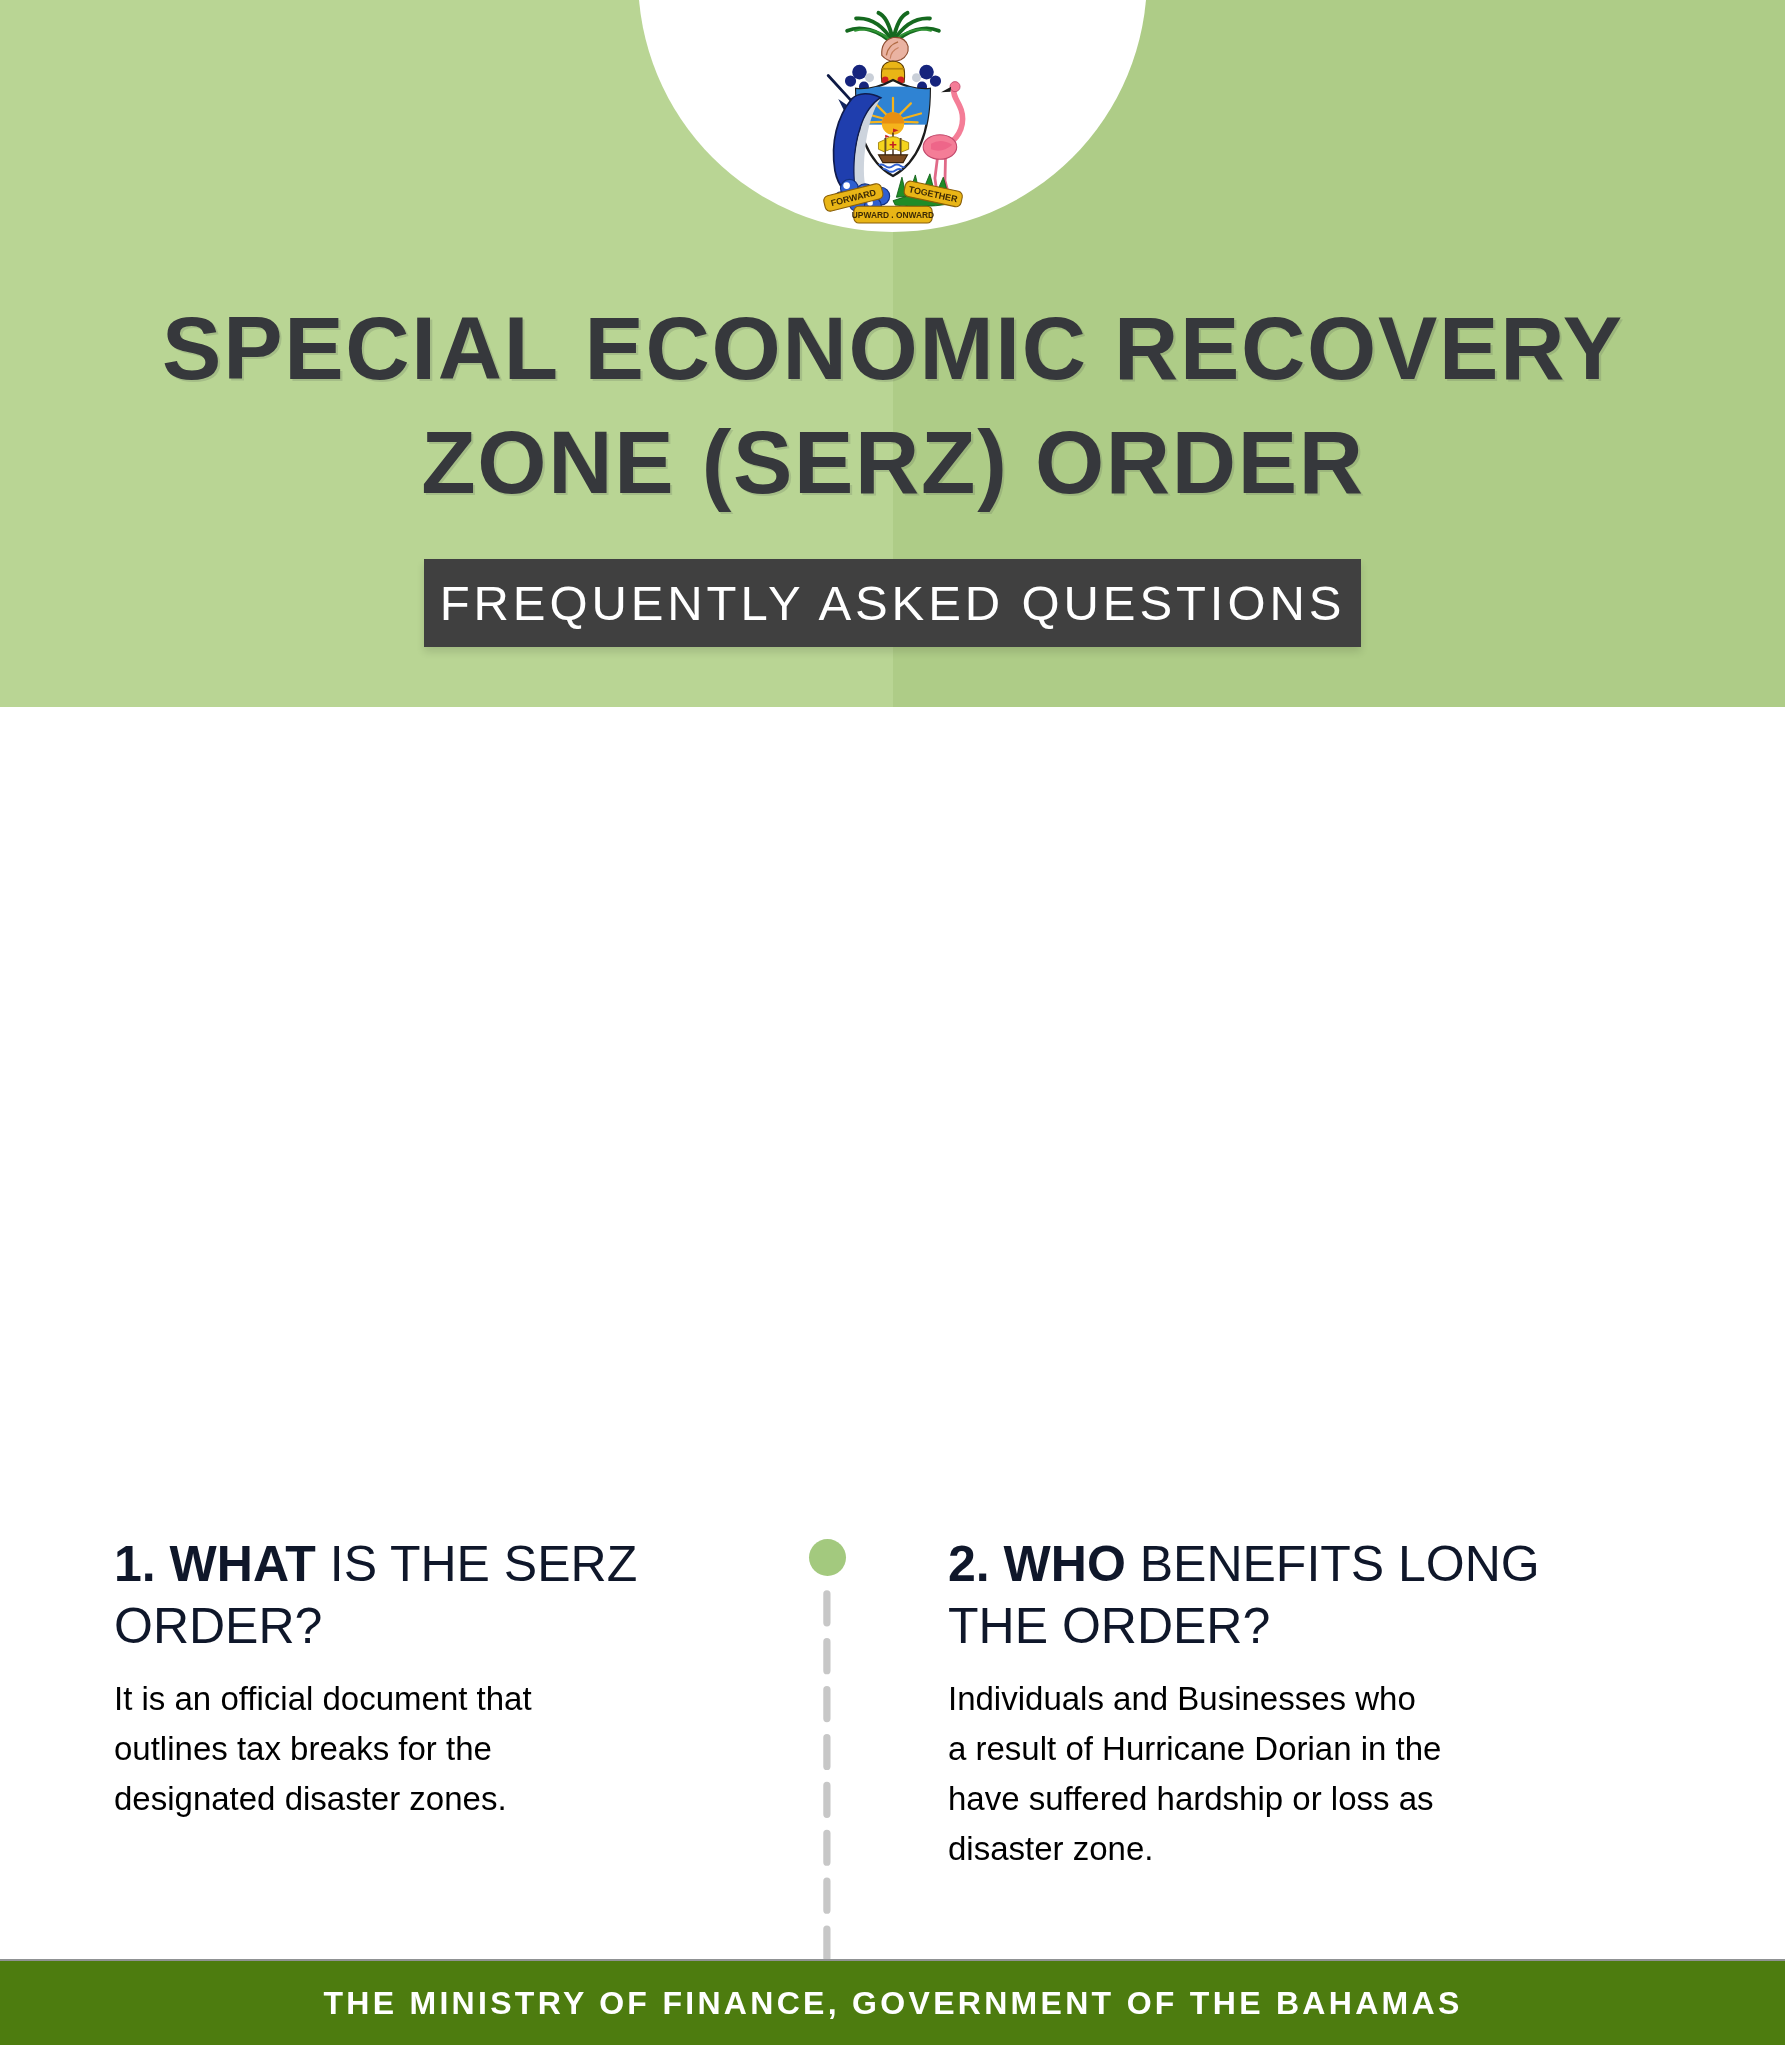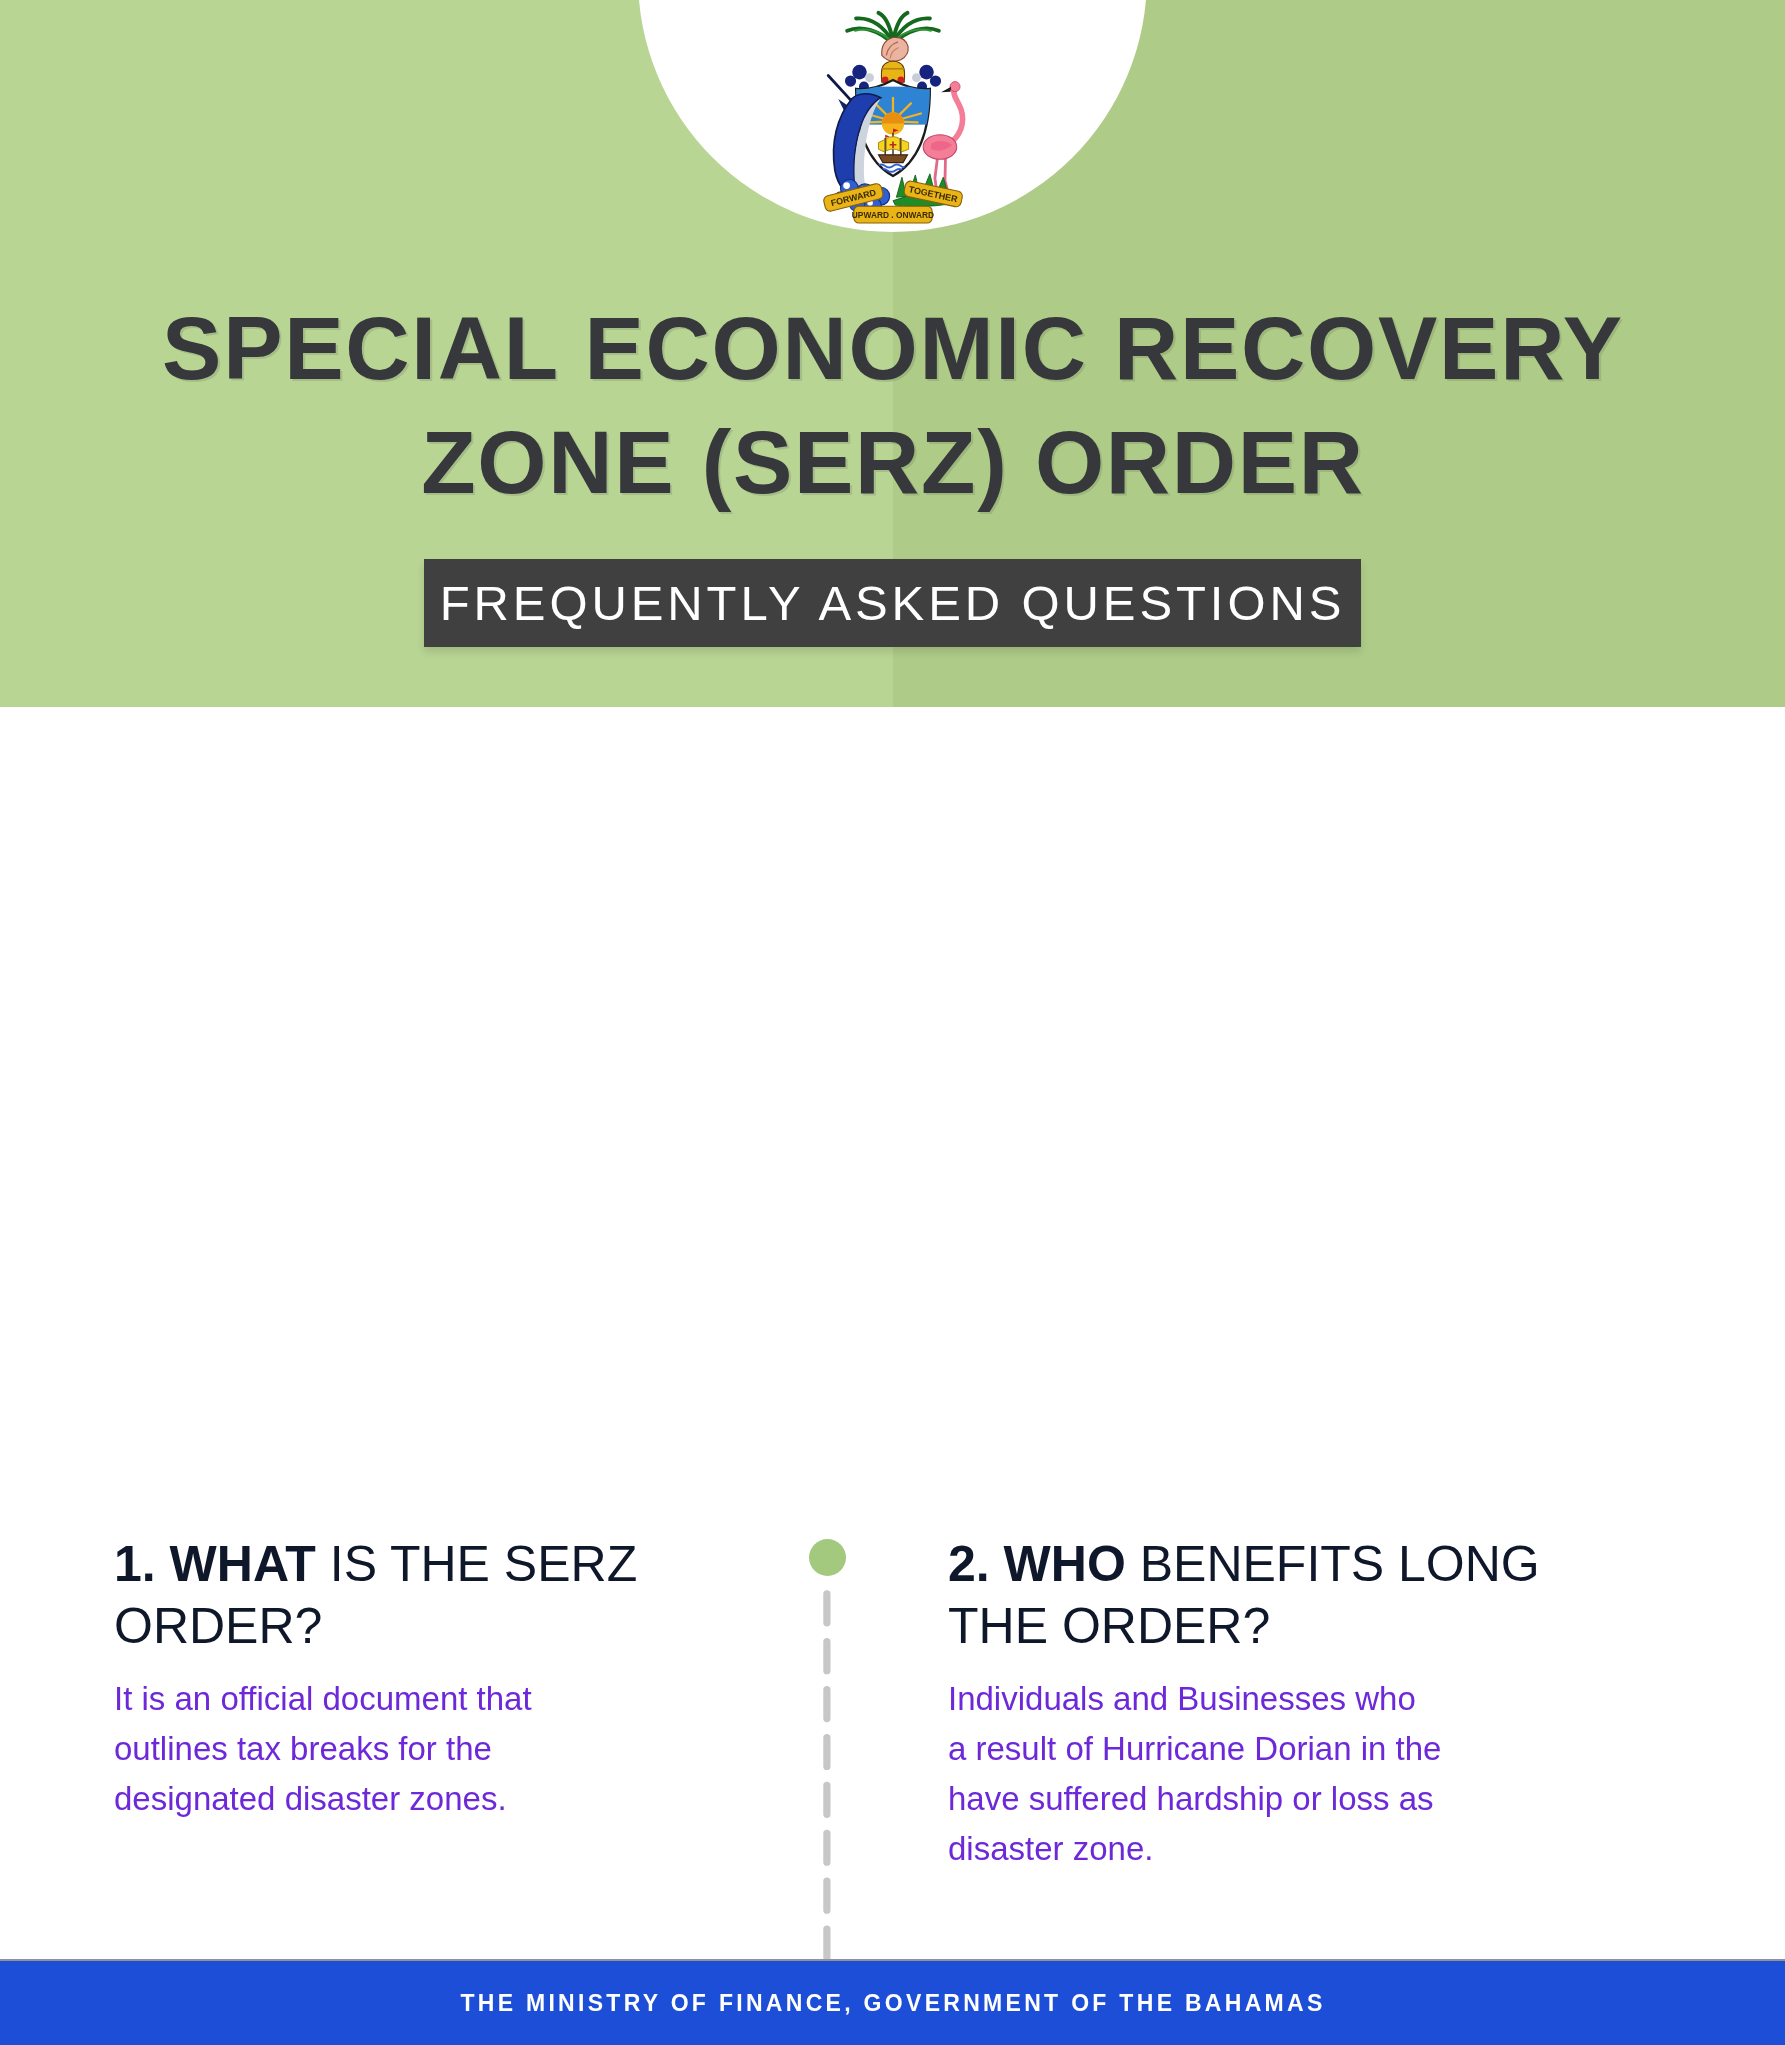--- a/index.html
+++ b/index.html
@@ -47,29 +47,29 @@
   .faq { position:absolute; }
   .faq-0 { left:114px;  top:826px; width:692px; }
   .faq-1 { left:948px; top:826px; width:770px; }
   .faq-2 { left:114px;  top:1250px; width:692px; }
   .faq-3 { left:948px; top:1250px; width:770px; }
 
   .q-head { color:#0f172a; font-size:50px; font-weight:400; margin-bottom:16.7px; }
   .q-head .q-line { line-height:62px; white-space:nowrap; }
   .q-head .b { font-weight:700; }
 
-  .q-body { color:#6d28d9; font-size:33px; font-weight:400; }
+  .q-body { color:#000000; font-size:33px; font-weight:400; }
   .q-body .a-line { line-height:50px; white-space:nowrap; }
 
   
   .footer {
     position:absolute; left:0; top:1959px; width:1786px; height:87px;
-    background:#1d4ed8; border-top:2.2px solid #909294;
+    background:#4d7c0f; border-top:2.2px solid #909294;
     display:flex; align-items:center; justify-content:center;
-    color:#ffffff; font-size:23px; font-weight:700; letter-spacing:3.3px; white-space:nowrap;
+    color:#ffffff; font-size:32px; font-weight:700; letter-spacing:3.3px; white-space:nowrap;
   }
 </style>
 </head>
 <body>
 
 <div class="page">
 
   <div class="header">
     <div class="header-half left"></div>
     <div class="header-half right"></div>

